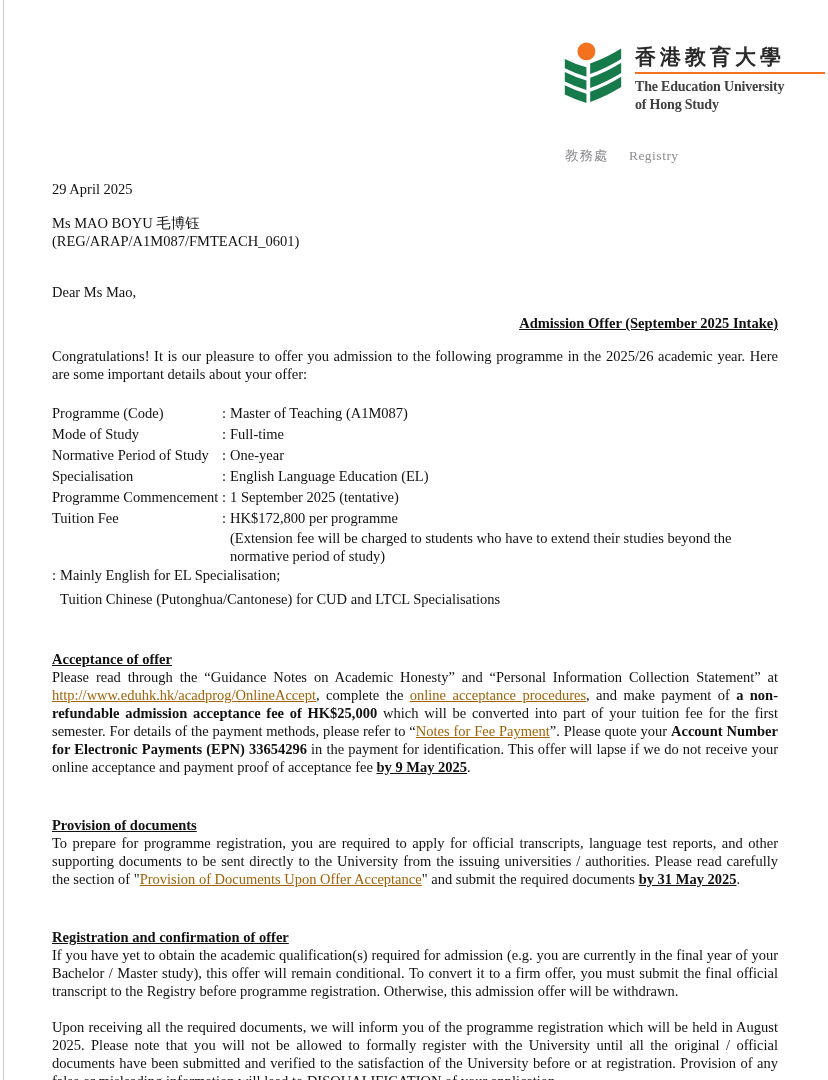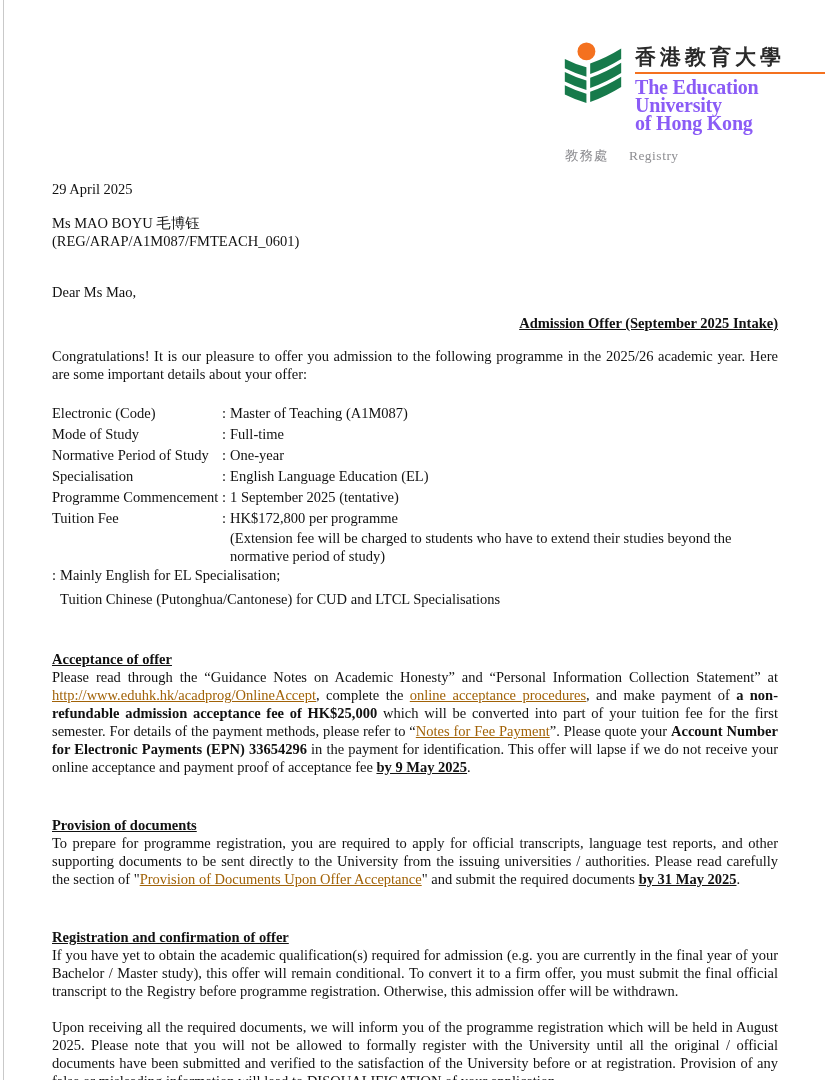--- a/index.html
+++ b/index.html
@@ -23,21 +23,21 @@
     display:flex;align-items:flex-start;gap:13px;
   }
   .logo-icon{display:block;}
   .logo-text{padding-top:3px;width:190px;}
   .cn-name{
     font-size:21px;line-height:24px;font-weight:bold;
     letter-spacing:4px;color:#2a2a2a;white-space:nowrap;
   }
   .orange-rule{height:2px;background:#f4711f;margin-top:3px;margin-bottom:4px;}
   .en-name{
-    font-size:20px;line-height:18px;font-weight:600;color:#8b5cf6;
+    font-size:14px;line-height:18px;font-weight:600;color:#404040;
     letter-spacing:-0.2px;
   }
   .dept{
     position:absolute;top:147px;left:565px;
     font-size:13.5px;color:#8e8e92;letter-spacing:1px;
   }
   .dept .dept-en{margin-left:16px;letter-spacing:0.5px;}
   
   .letter-body{
     position:absolute;left:52px;top:180px;width:726px;
@@ -83,21 +83,21 @@
       <path d="M27,38 Q44,32 60,22 L60,33 Q44,43 27,49 Z" fill="#177a4b"></path>
       <path d="M27,53 Q44,47 60,37 L60,48 Q44,58 27,64 Z" fill="#177a4b"></path>
       <path d="M23,27 Q12,24 0,18 L0,28 Q12,34 23,37 Z" fill="#177a4b"></path>
       <path d="M23,41 Q12,38 0,32 L0,42 Q12,48 23,51 Z" fill="#177a4b"></path>
       <path d="M23,55 Q12,52 0,46 L0,56 Q12,62 23,65 Z" fill="#177a4b"></path>
     </svg>
     <div class="logo-text">
       <div class="cn-name">香港教育大學</div>
       <div class="orange-rule"></div>
       <div class="en-name">The Education University</div>
-      <div class="en-name">of Hong Kong</div>
+      <div class="en-name">of Hong Study</div>
     </div>
   </div>
   <div class="dept">
     <span class="dept-cn">教務處</span>
     <span class="dept-en">Registry</span>
   </div>
 
   <div class="letter-body">
     <div class="date-line">29 April 2025</div>
 
@@ -107,21 +107,21 @@
     </div>
 
     <div class="salutation">Dear Ms Mao,</div>
 
     <div class="subject">Admission Offer (September 2025 Intake)</div>
 
     <p class="intro" style="margin:15px 0 0 0">Congratulations!  It is our pleasure to offer you admission to the following programme in the 2025/26 academic year.  Here are some important details about your offer:</p>
 
     <div class="details">
       <div class="drow">
-        <span class="dlbl">Electronic (Code)</span>
+        <span class="dlbl">Programme (Code)</span>
         <span class="dcolon">:</span>
         <span class="dvalwrap">Master of Teaching (A1M087)</span>
       </div>
       <div class="drow">
         <span class="dlbl">Mode of Study</span>
         <span class="dcolon">:</span>
         <span class="dvalwrap">Full-time</span>
       </div>
       <div class="drow">
         <span class="dlbl">Normative Period of Study</span>

